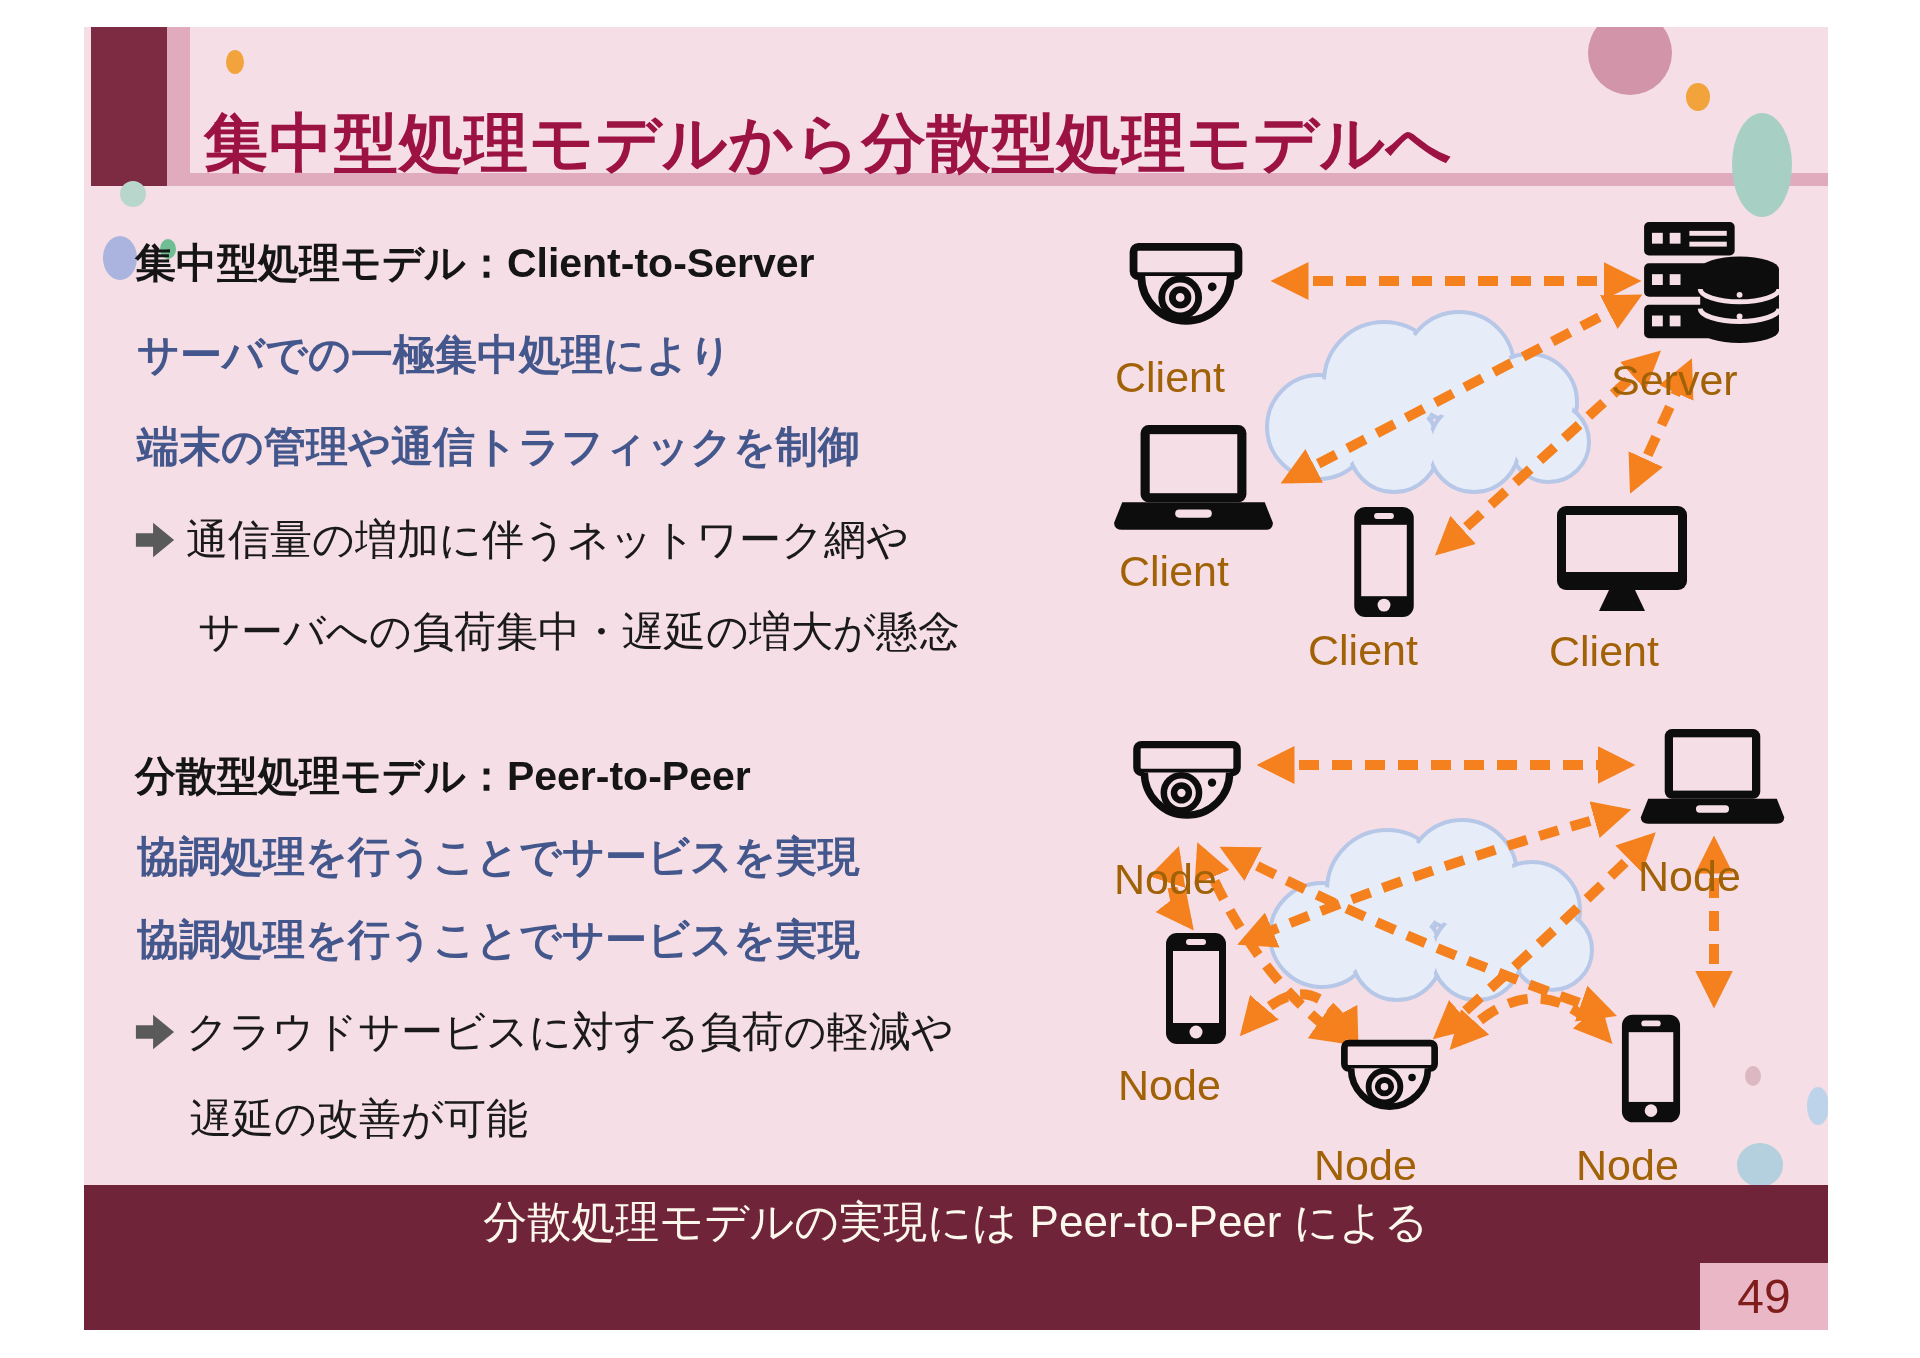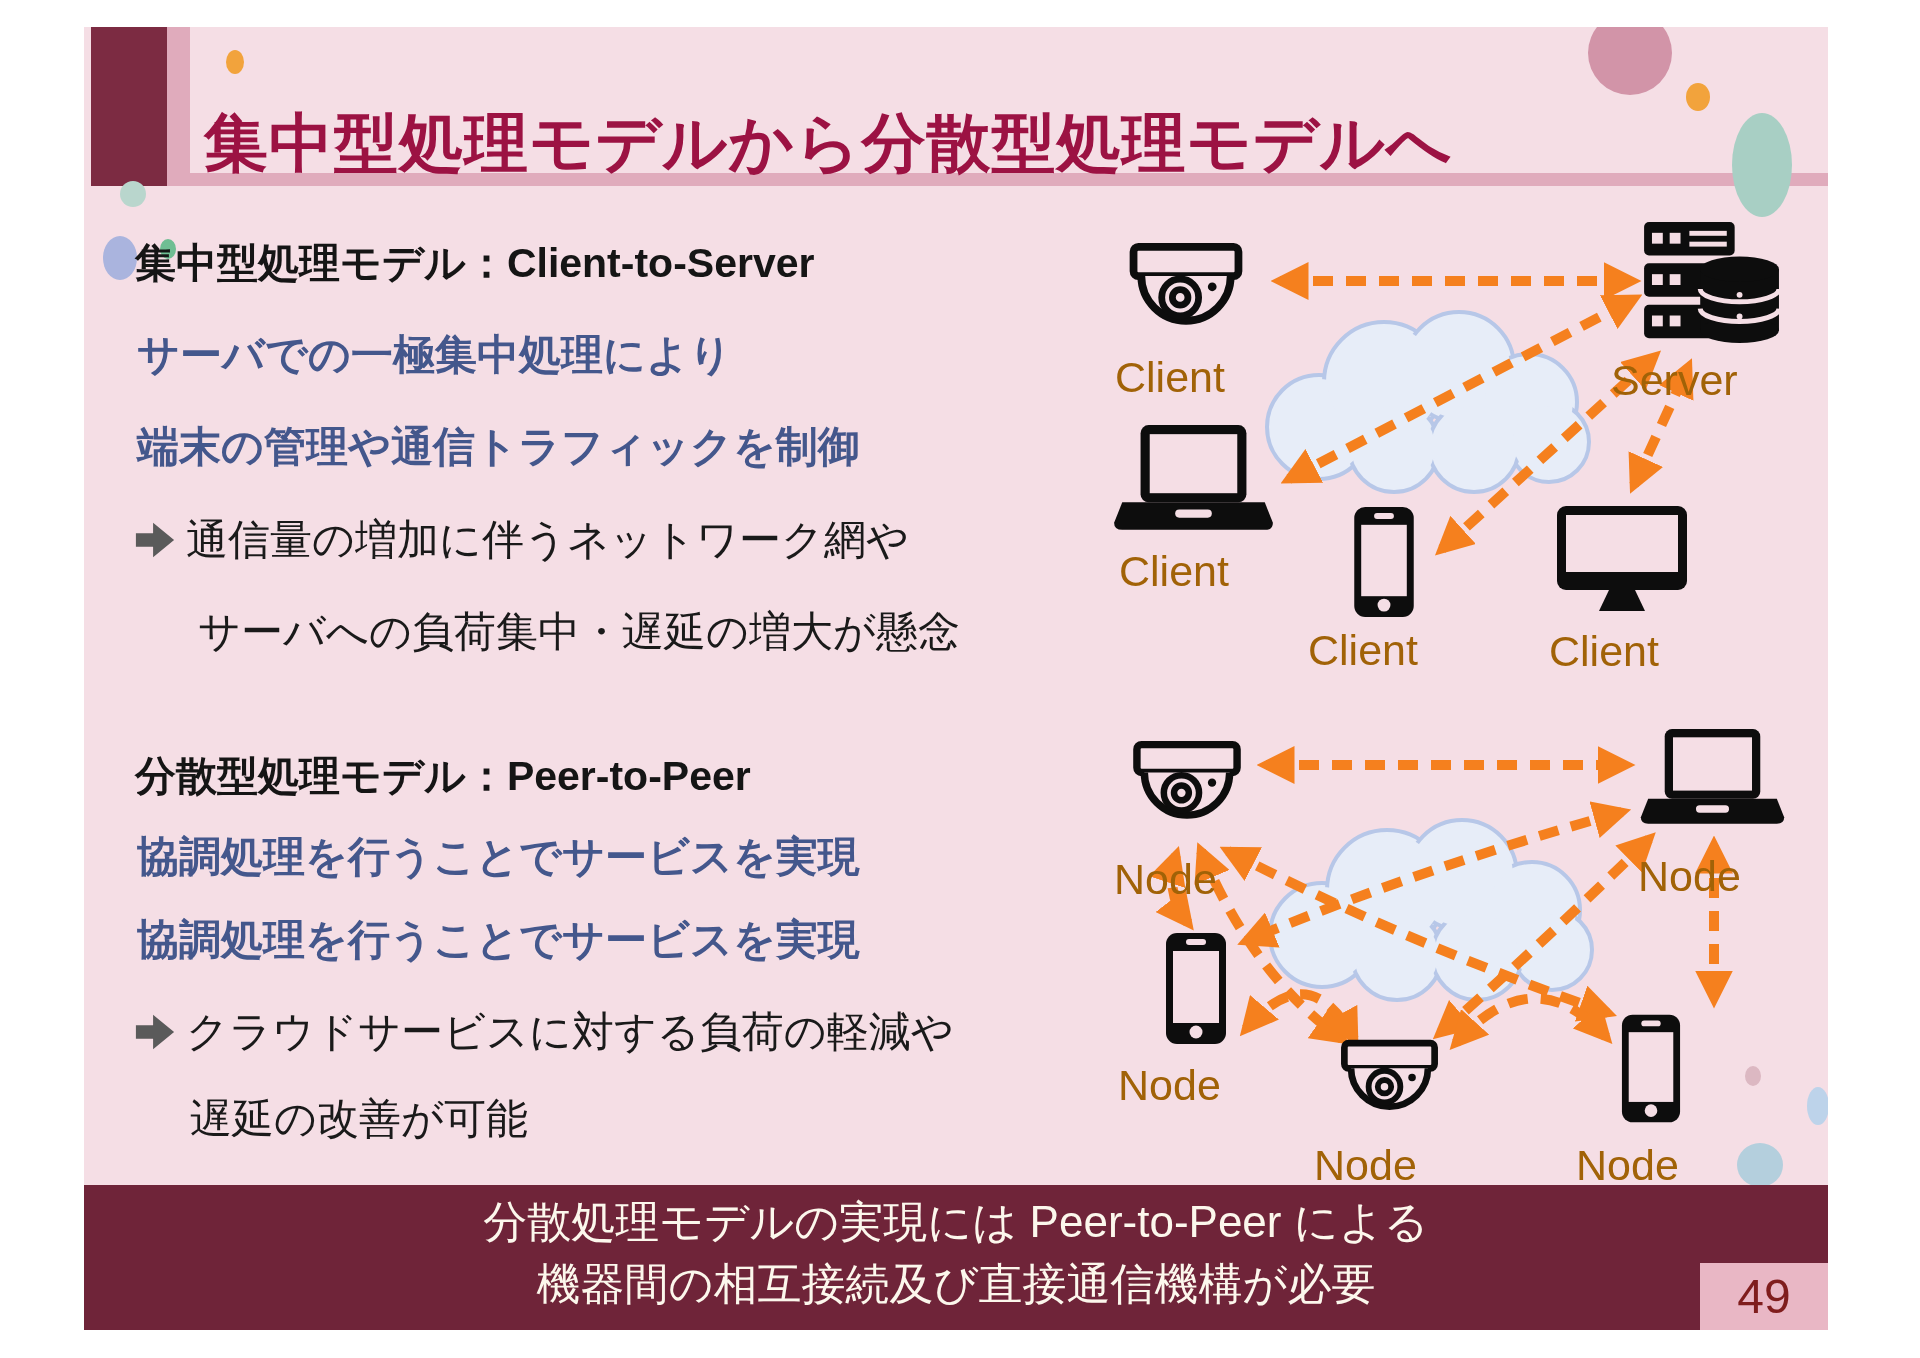--- a/index.html
+++ b/index.html
@@ -207,17 +207,16 @@
     <use href="#sym-phone" x="516" y="293" width="62" height="117"></use>
   </svg>
   <div class="dlabel" style="left:1030px;top:828px;">Node</div>
   <div class="dlabel" style="left:1554px;top:825px;">Node</div>
   <div class="dlabel" style="left:1034px;top:1034px;">Node</div>
   <div class="dlabel" style="left:1230px;top:1114px;">Node</div>
   <div class="dlabel" style="left:1492px;top:1114px;">Node</div>
 
   <div class="footer">
     <div class="footer-line">分散処理モデルの実現には Peer-to-Peer による</div>
-    <div class="footer-line">機器間の相互接続及び直接通信機構が必要</div>
   </div>
   <div class="page-box">49</div>
 
 </div>
 
 </body></html>

